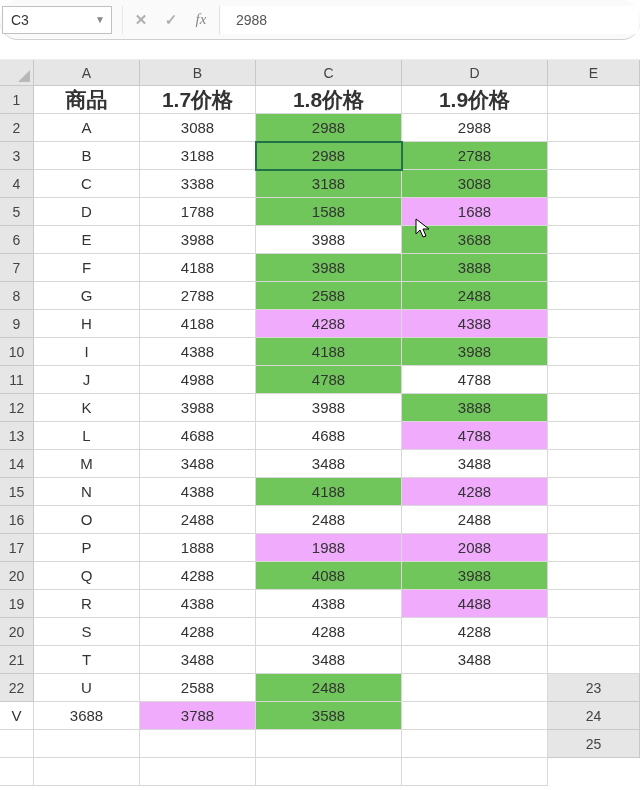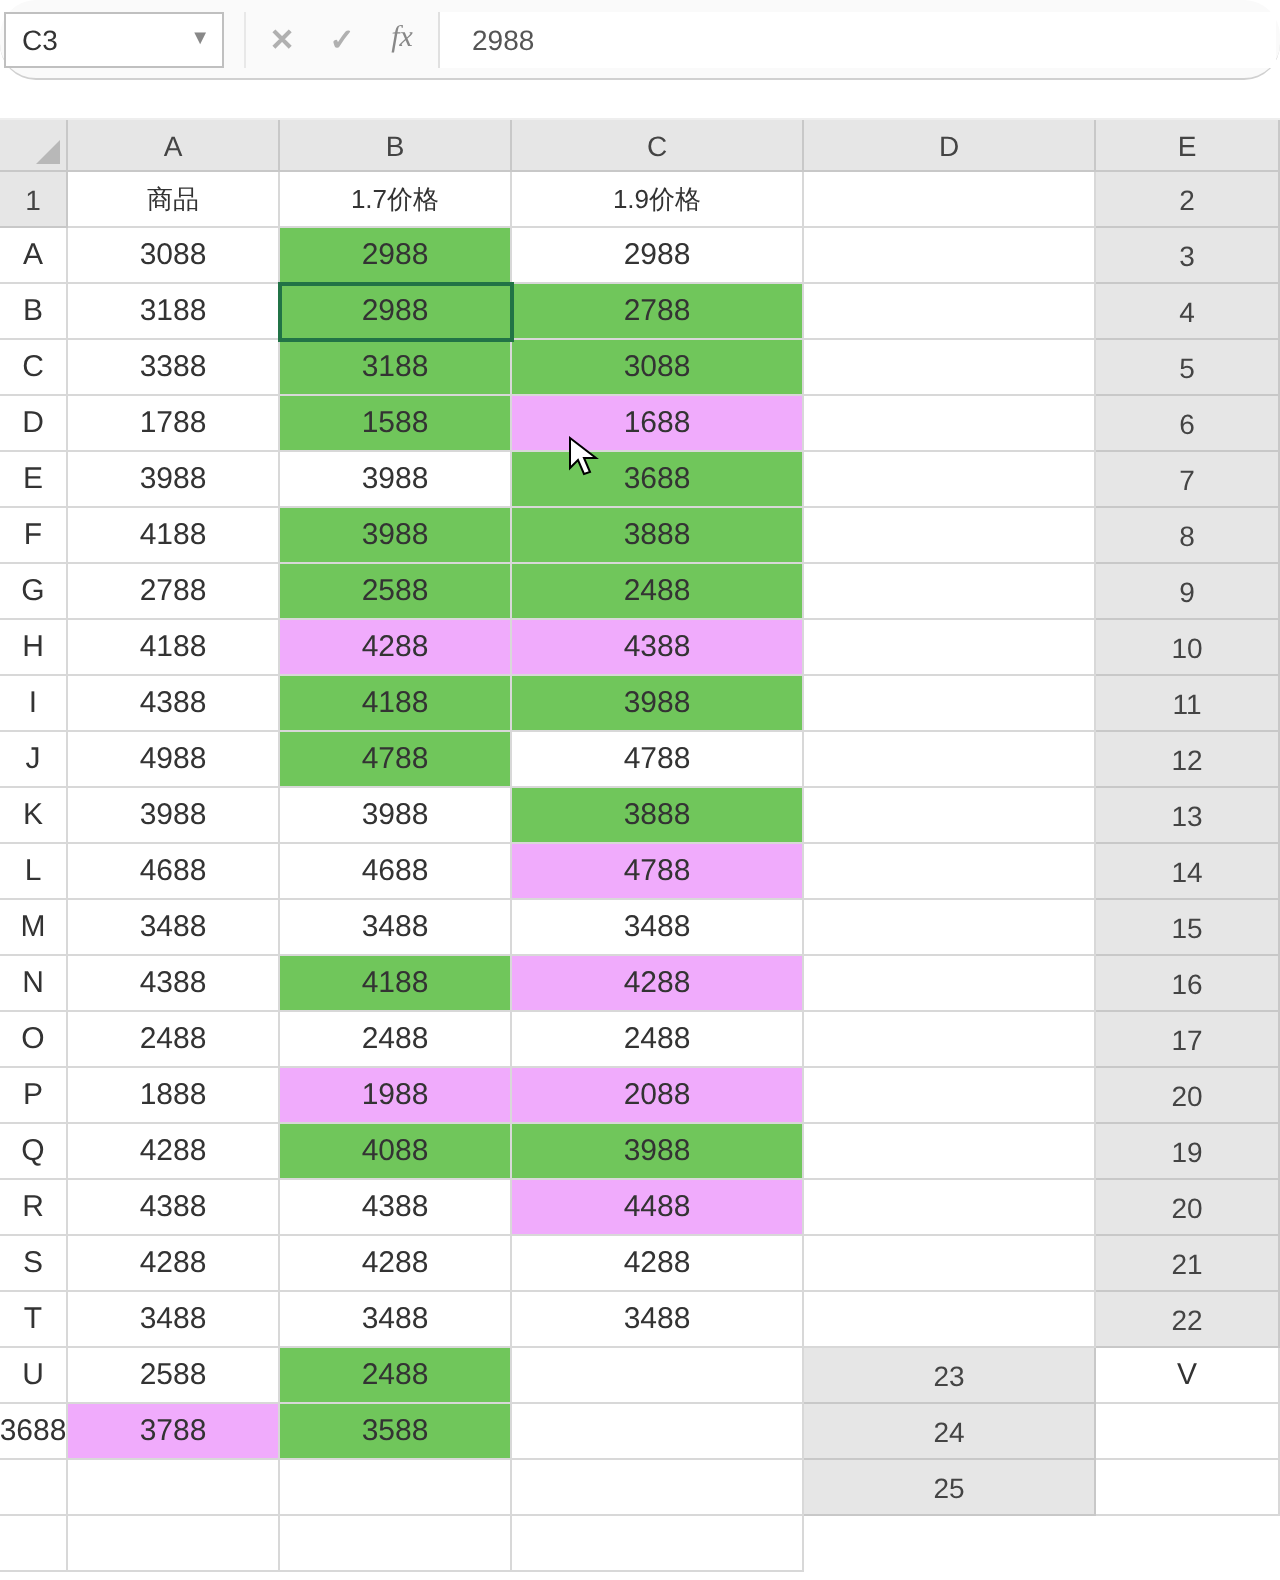--- a/index.html
+++ b/index.html
@@ -114,21 +114,22 @@
       border-bottom: 1px solid #d8d8d8;
       height: 28px;
       display: flex;
       align-items: center;
       justify-content: center;
       color: #333;
       font-size: 15px;
       position: relative;
     }
     .cell.hdr {
-      font-size: 13px;
+      font-size: 21px;
+      font-weight: bold;
     }
     .cell.green { background: #70c65b; }
     .cell.red { background: #f0abfc; }
     .cell.sel {
       outline: 2px solid #217346;
       outline-offset: -1px;
       z-index: 2;
     }
     .cursor-arrow {
       position: absolute;
@@ -158,20 +159,21 @@
 <div class="sheet" id="sheet">
     <div class="hcell corner"></div>
     <div class="hcell">A</div>
     <div class="hcell">B</div>
     <div class="hcell">C</div>
     <div class="hcell">D</div>
     <div class="hcell">E</div>
     <div class="rcell">1</div>
     <div class="cell hdr">商品</div>
     <div class="cell hdr">1.7价格</div>
+    <div class="cell hdr">1.8价格</div>
     <div class="cell hdr">1.9价格</div>
     <div class="cell hdr"></div>
     <div class="rcell">2</div>
     <div class="cell">A</div>
     <div class="cell">3088</div>
     <div class="cell green">2988</div>
     <div class="cell">2988</div>
     <div class="cell"></div>
     <div class="rcell">3</div>
     <div class="cell">B</div>

